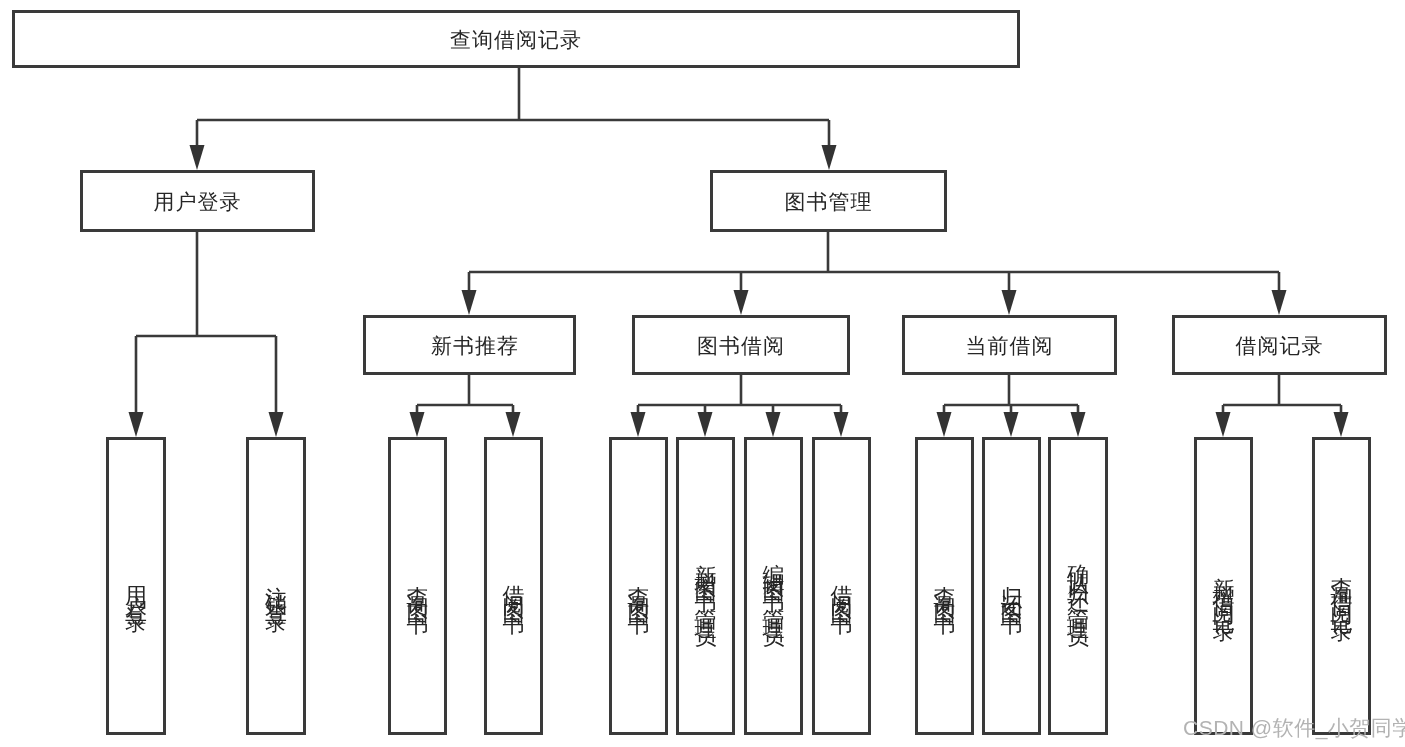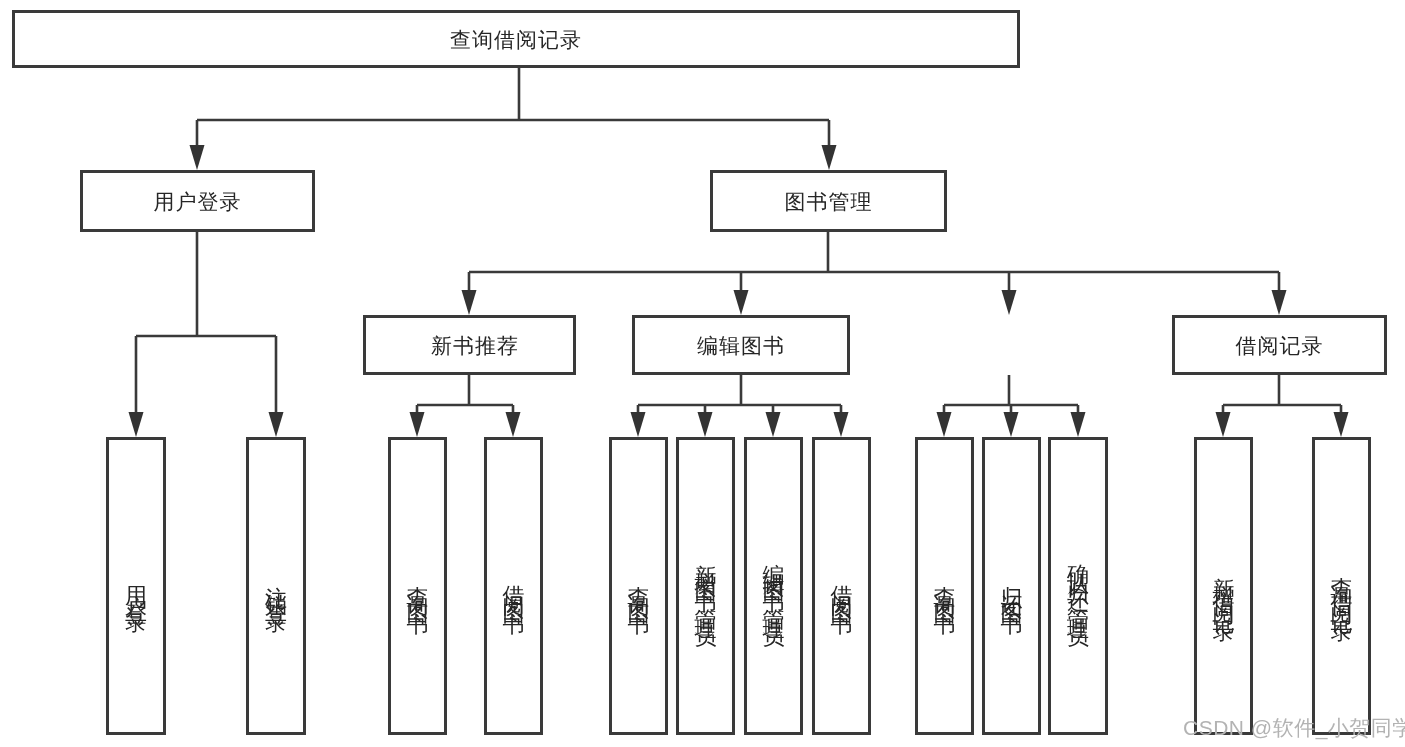--- a/index.html
+++ b/index.html
@@ -102,21 +102,24 @@
     <span class="hlabel">用户登录</span>
   </div>
   <div class="box" style="left:710px; top:170px; width:237px; height:62px;justify-content:center;">
     <span class="hlabel">图书管理</span>
   </div>
 
   <div class="box" style="left:363px; top:315px; width:213px; height:60px;padding-left:11px;">
     <span class="hlabel">新书推荐</span>
   </div>
   <div class="box" style="left:632px; top:315px; width:218px; height:60px;">
-    <span class="hlabel">编辑图书</span>
+    <span class="hlabel">图书借阅</span>
+  </div>
+  <div class="box" style="left:902px; top:315px; width:215px; height:60px;">
+    <span class="hlabel">当前借阅</span>
   </div>
   <div class="box" style="left:1172px; top:315px; width:215px; height:60px;">
     <span class="hlabel">借阅记录</span>
   </div>
 
   <div class="box leaf" style="left:106px; top:437px; width:60px; height:298px;">
     <span class="vlabel">用户登录</span>
   </div>
   <div class="box leaf" style="left:246px; top:437px; width:60px; height:298px;">
     <span class="vlabel">注销登录</span>

